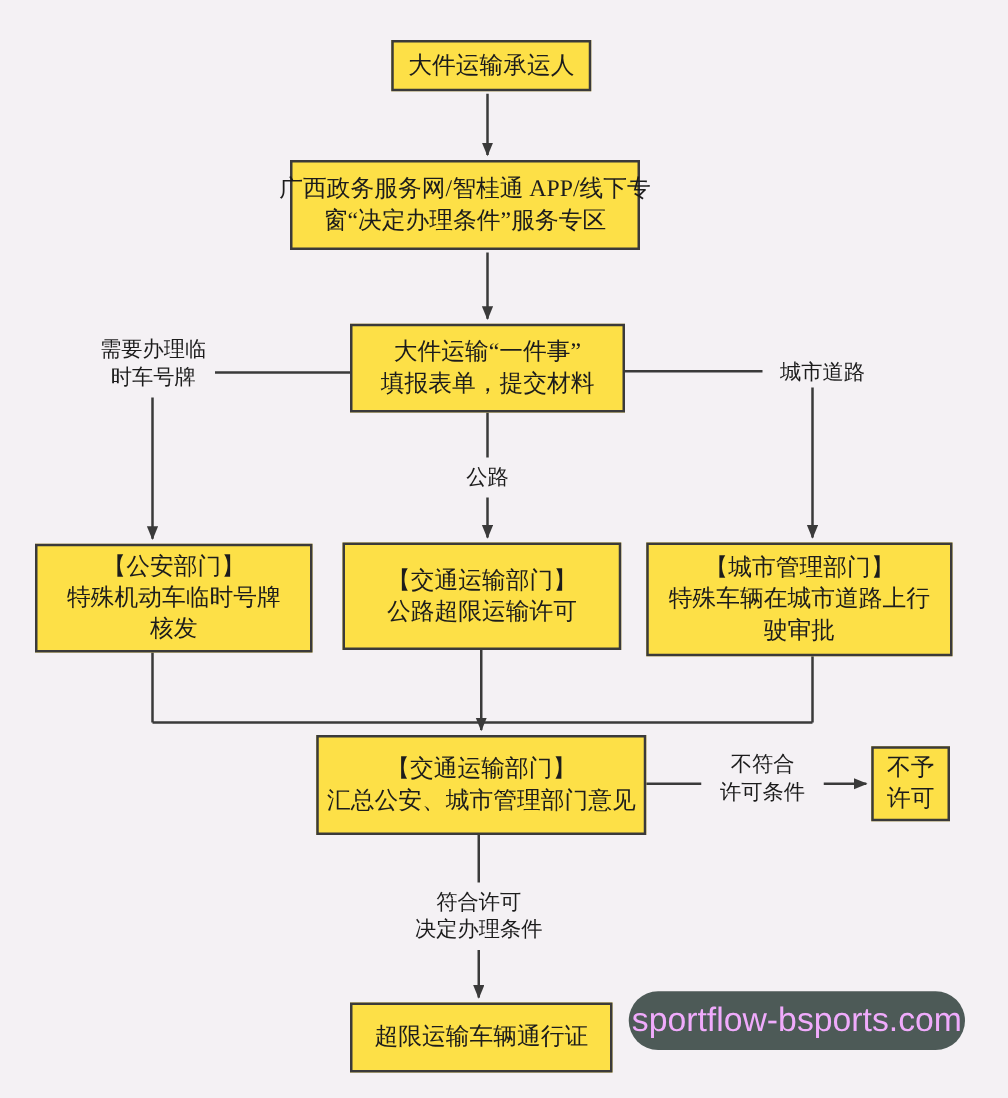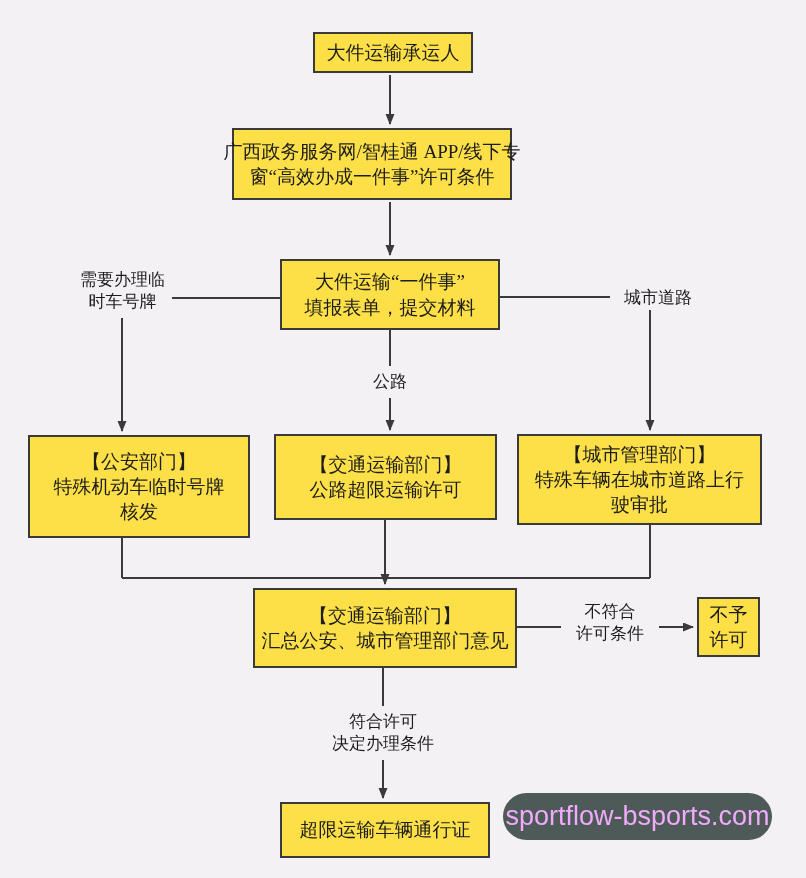--- a/index.html
+++ b/index.html
@@ -30,21 +30,21 @@
     text-align:center;
     font-size:17px;line-height:1.3;
     z-index:2;
     white-space:nowrap;
   }
   .flabel.masked{background:#f4f1f4;}
   
   .n-carrier  {left:313px;top:32px; width:160px;height:41px;}
   .n-portal   {left:232px;top:128px;width:280px;height:72px;}
   .n-form     {left:280px;top:259px;width:220px;height:71px;}
-  .n-police   {left:28px; top:435px;width:222px;height:103px;text-align:center;}
+  .n-police   {left:28px; top:435px;width:222px;height:87px;text-align:center;}
   .n-transport{left:274px;top:434px;width:223px;height:86px;}
   .n-city     {left:517px;top:434px;width:245px;height:91px;}
   .n-summary  {left:253px;top:588px;width:264px;height:80px;}
   .n-deny     {left:697px;top:597px;width:63px; height:60px;}
   .n-permit   {left:280px;top:802px;width:210px;height:56px;}
   
   .l-temp     {left:60px; top:264px;width:125px;height:54px;}
   .l-highway  {left:358px;top:366px;width:64px; height:32px;}
   .l-cityroad {left:608px;top:284px;width:100px;height:28px;}
   .l-reject   {left:563px;top:597px;width:94px; height:52px;}
@@ -86,21 +86,21 @@
       <line x1="383" y1="668" x2="383" y2="798" marker-end="url(#arr)"></line>
     </g>
   </svg>
 
   <div class="node n-carrier">
     <div>大件运输承运人</div>
   </div>
 
   <div class="node n-portal">
     <div>广西政务服务网/智桂通 APP/线下专</div>
-    <div>窗“高效办成一件事”许可条件</div>
+    <div>窗“决定办理条件”服务专区</div>
   </div>
 
   <div class="node n-form">
     <div>大件运输“一件事”</div>
     <div>填报表单，提交材料</div>
   </div>
 
   <div class="node n-police">
     <div>【公安部门】</div>
     <div>特殊机动车临时号牌</div>

